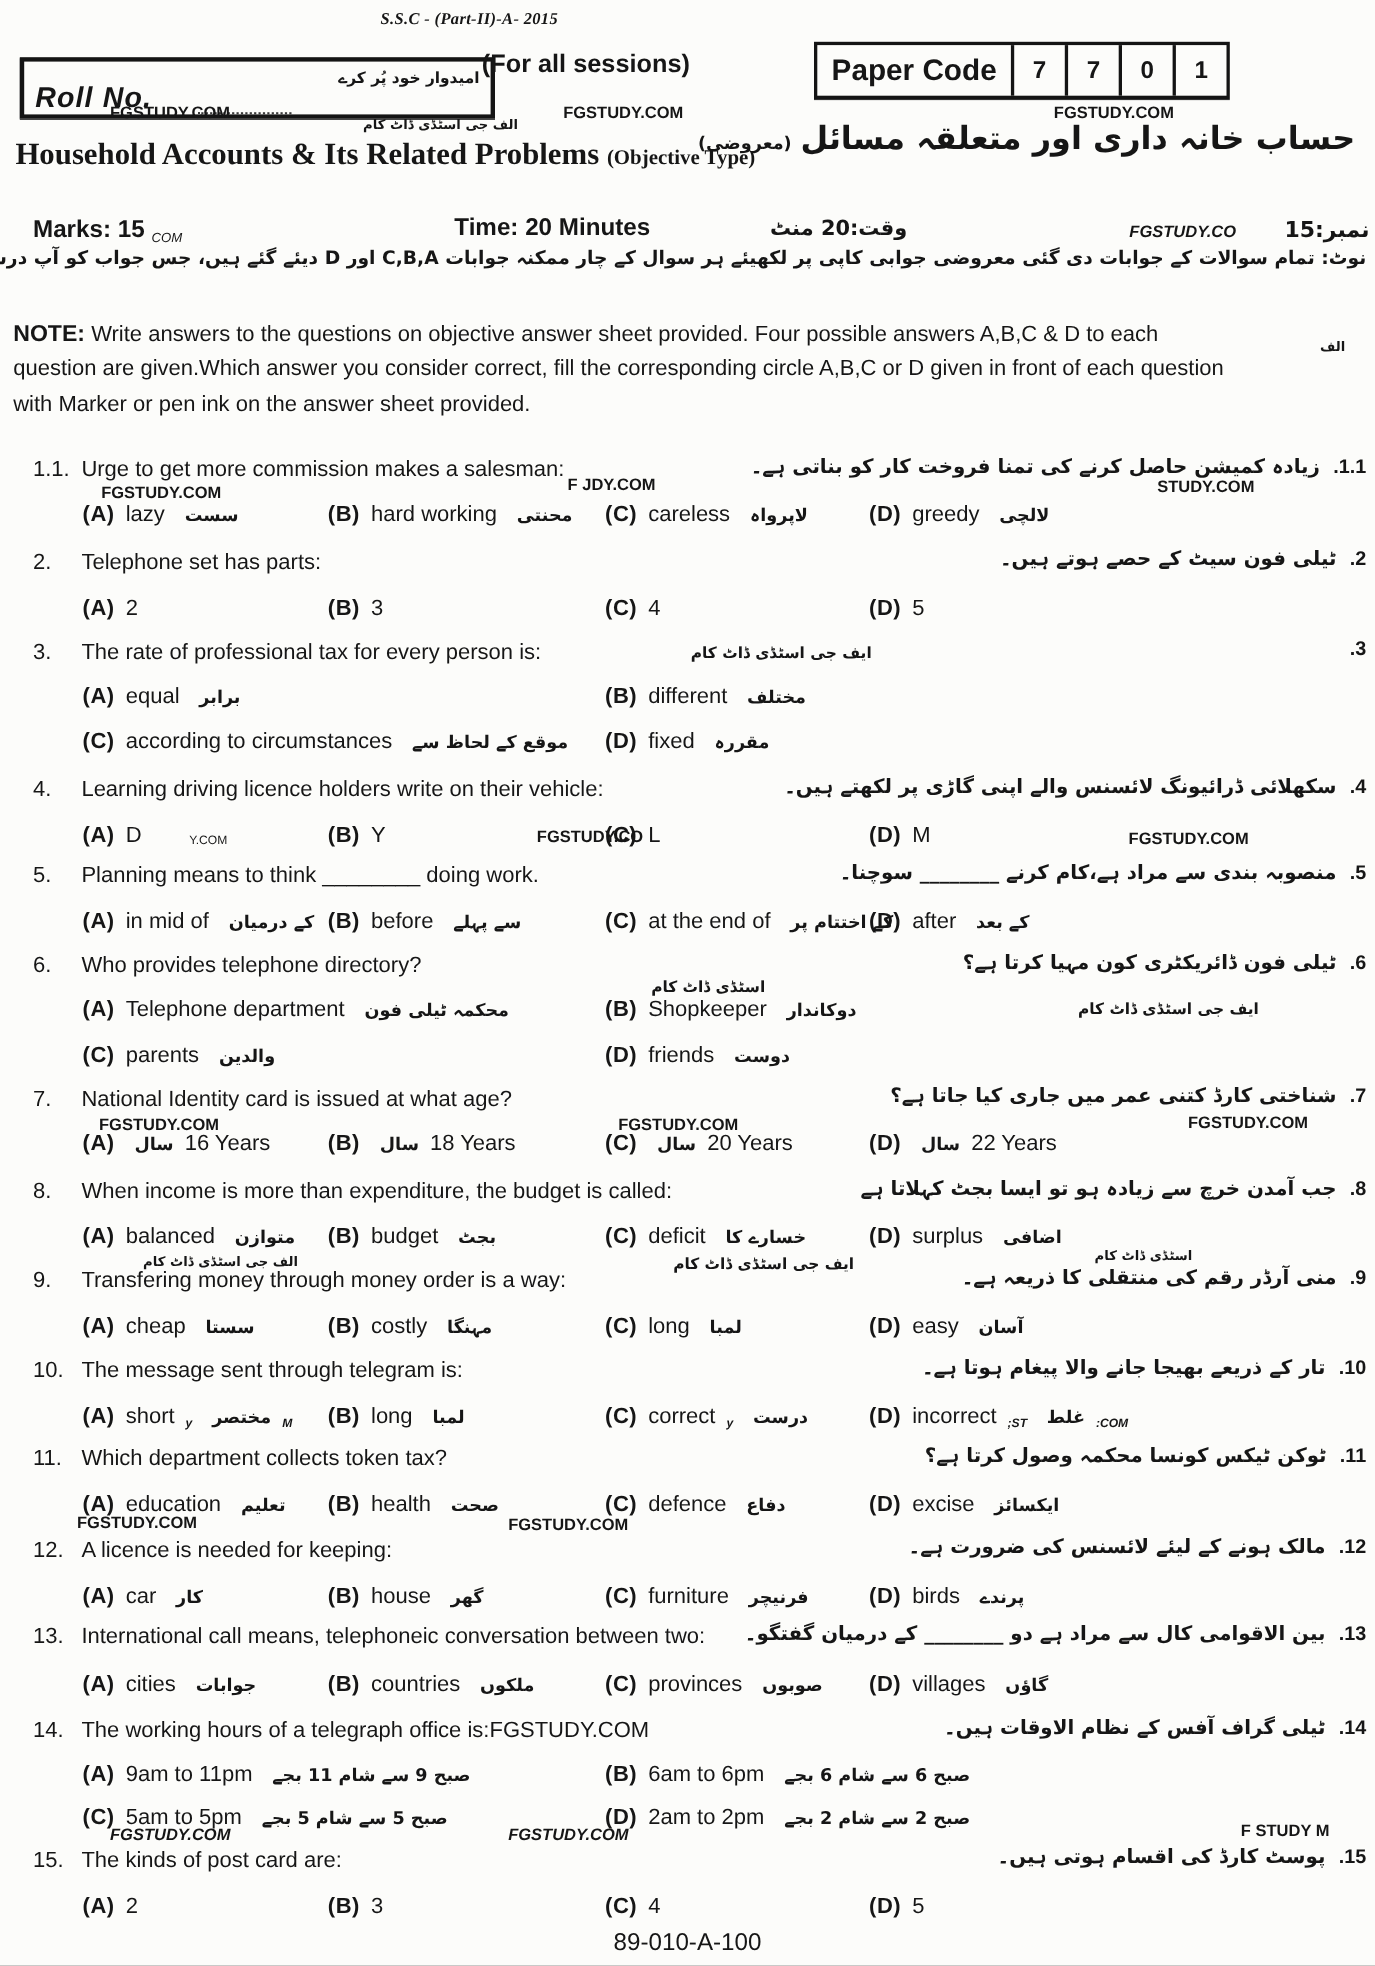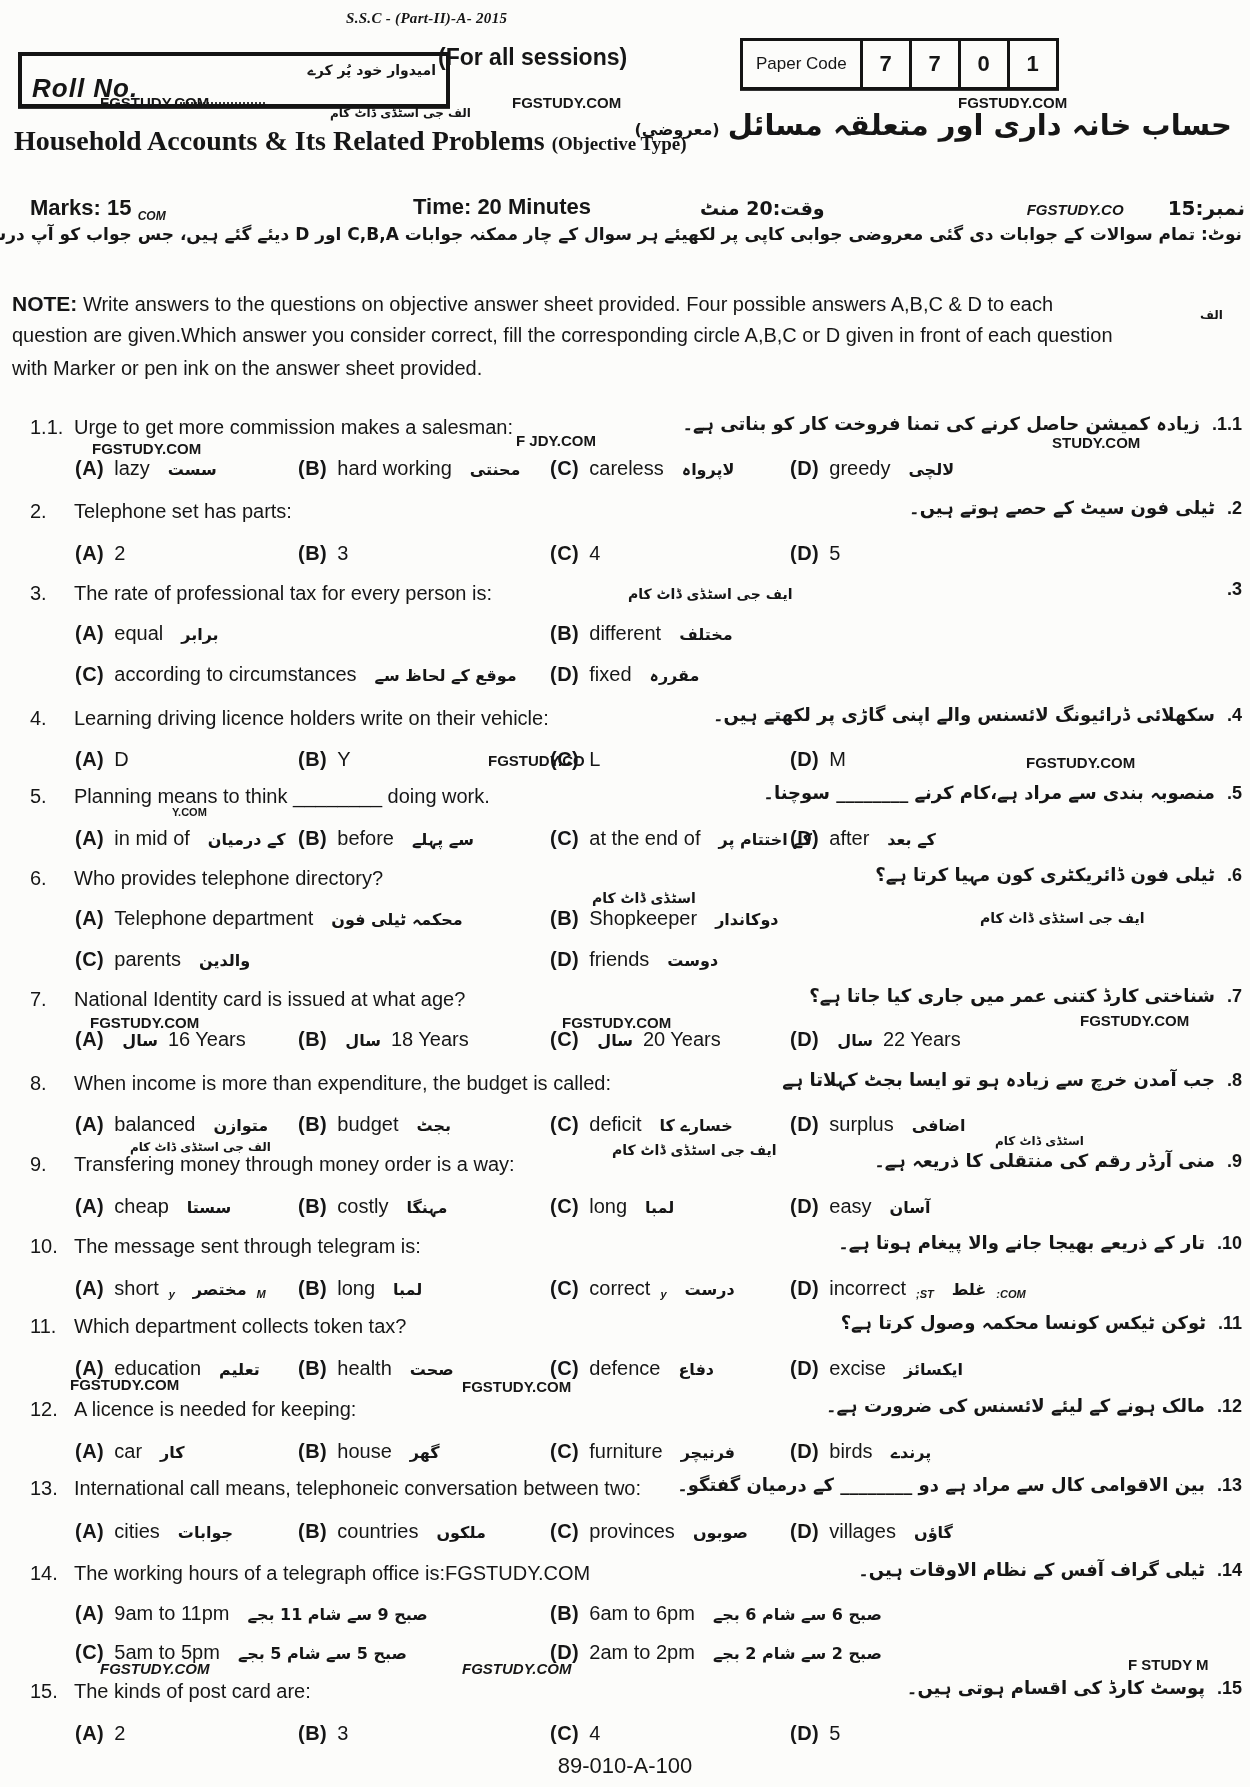--- a/index.html
+++ b/index.html
@@ -10,21 +10,21 @@
 
   .ssc-line{left:346px;top:10px;font-family:"Liberation Serif",serif;font-style:italic;
             font-weight:700;font-size:15px;letter-spacing:.3px;}
   .rollbox{left:18px;top:52px;width:404px;height:48px;border:4px solid #141414;
            display:flex;align-items:flex-end;padding:0 10px;box-shadow:0 1px 0 #333;gap:34px;}
   .roll-label{font-weight:700;font-style:italic;font-size:26px;letter-spacing:1px;}
   .roll-line{flex:1;border-bottom:2px dotted #3a3a3a;height:55%;margin:0 8px;}
   .roll-ur{font-size:14px;font-weight:700;align-self:flex-start;margin-top:6px;}
   .sessions{left:438px;top:44px;font-weight:700;font-size:23px;}
   .pcode{left:740px;top:38px;height:46px;border:3px solid #141414;display:flex;box-shadow:0 1px 0 #333;}
-  .pcode-label{display:flex;align-items:center;padding:0 13px;font-weight:400;font-size:17px;}
+  .pcode-label{display:flex;align-items:center;padding:0 13px;font-weight:700;font-size:27px;}
   .pcode-digit{width:46px;border-left:3px solid #141414;display:flex;align-items:center;
                justify-content:center;font-weight:700;font-size:22px;}
   .title-en{left:14px;top:125px;font-family:"Liberation Serif",serif;font-weight:700;font-size:28px;}
   .title-type{font-size:19px;}
   .title-ur{right:18px;top:108px;font-size:29px;font-weight:700;display:flex;gap:8px;align-items:baseline;}
   .title-ur .paren{font-size:16px;}
   .marks{left:30px;top:195px;font-weight:700;font-size:22px;}
   .marks .wm-s{font-size:12px;font-style:italic;vertical-align:sub;}
   .time{left:413px;top:194px;font-weight:700;font-size:22px;}
   .time-ur{left:700px;top:197px;font-weight:700;font-size:19px;}
@@ -40,21 +40,21 @@
   .q-ur-no{font-family:"Liberation Sans",sans-serif;direction:rtl;unicode-bidi:isolate;}
   .opt{display:flex;align-items:baseline;gap:10px;font-size:20px;}
   .opt b{letter-spacing:.5px;}
   .opt .o-ur{font-size:16px;font-weight:700;margin-left:8px;}
   .opt .o-sm{font-size:11px;font-weight:700;font-style:italic;align-self:flex-end;}
   .wm{position:absolute;white-space:nowrap;}
   .wm-b{font-weight:700;font-size:15px;}
   .wm-bi{font-weight:700;font-style:italic;font-size:15px;}
   .wm-u{font-weight:700;font-size:14px;font-family:"DejaVu Sans",sans-serif;direction:rtl;}
   .wm-ut{font-weight:700;font-size:12px;font-family:"DejaVu Sans",sans-serif;direction:rtl;}
-  .wm-s{font-weight:700;font-size:11px;margin-top:48px;}
+  .wm-s{font-weight:400;font-size:11px;}
   .footer{left:0;right:0;top:1753px;text-align:center;font-size:22px;}
 </style>
 </head>
 <body>
 
 <div class="page">
 
   <div class="abs ssc-line">S.S.C - (Part-II)-A- 2015</div>
 
   <div class="abs rollbox">

